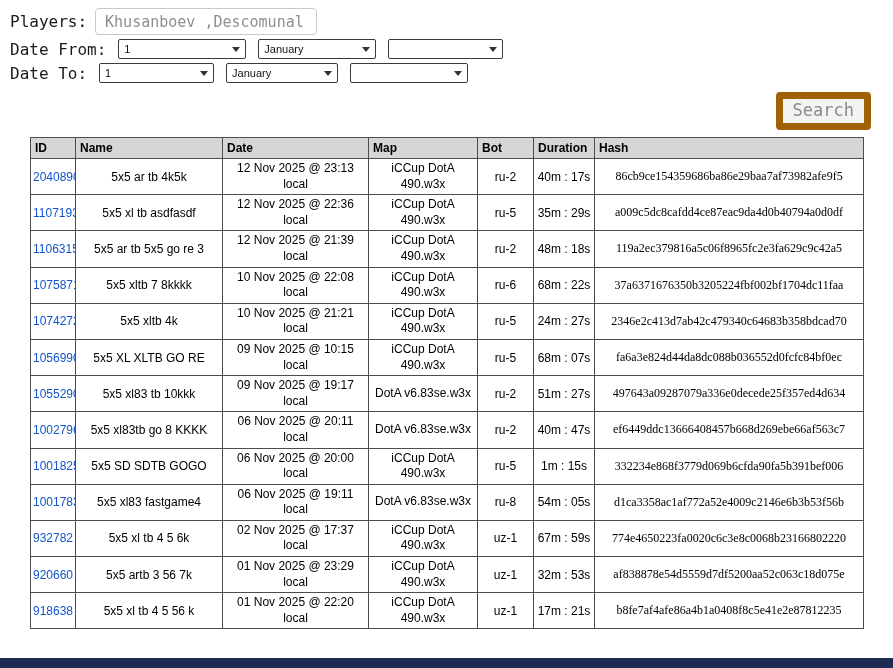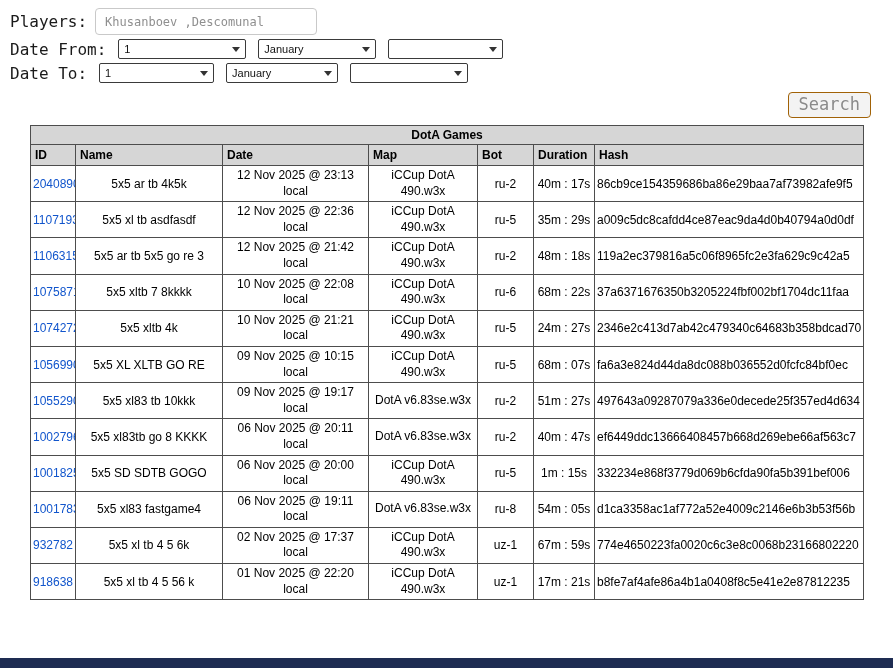--- a/index.html
+++ b/index.html
@@ -18,21 +18,21 @@
     font-size: 16px;
     color: #1a1a1a;
     white-space: pre;
   }
   .players-input {
     margin-left: 8px;
     width: 222px; height: 27px;
     border: 1px solid #c9c9c9; border-radius: 4px;
     padding: 0 9px;
     font-family: "DejaVu Sans Mono", monospace;
-    font-size: 12px;
+    font-size: 15px;
     color: #8f8f8f;
     background: #fff;
     outline: none;
   }
   .select-wrap { position: relative; display: inline-block; margin-left: 12px; }
   .select-wrap select {
     appearance: none; -webkit-appearance: none;
     border: 1px solid #3a3a3a; border-radius: 2px;
     background: #fff;
     font-family: "Liberation Sans", sans-serif;
@@ -54,21 +54,21 @@
   .w128 { width: 128px; }
   .w118 { width: 118px; }
   .w115 { width: 115px; }
   .w112 { width: 112px; }
   .search-row { display: flex; justify-content: flex-end; margin-top: 9px; }
   .search-btn {
     font-family: "DejaVu Sans Mono", monospace;
     font-size: 17px;
     color: #8a8a8a;
     background: #f3f3f3;
-    border: 1px solid #a16207;
+    border: 7px solid #a16207;
     border-radius: 4px;
     padding: 1px 10px 3px 10px;
     cursor: pointer;
   }
   table.games {
     border-collapse: collapse;
     margin: 7px 30px 0 30px;
     width: 833px;
     table-layout: fixed;
     font-size: 12px;
@@ -83,21 +83,21 @@
   }
   table.games th {
     background: #d6d6d6;
     text-align: left;
     font-weight: bold;
     padding: 3px 4px;
   }
   table.games td { padding: 2px 2px; }
   td.c { text-align: center; }
   td.pre { white-space: pre-line; line-height: 1.3; }
-  td.hash { text-align: left; padding-left: 4px; }
+  td.hash { text-align: center; padding-left: 4px; font-family: Liberation Serif, serif; }
   a.id-link { color: #1155cc; text-decoration: none; }
   .footer-bar {
     position: absolute;
     left: 0; bottom: 0;
     width: 100%; height: 10px;
     background: #1e2c52;
   }
 </style>
 </head>
 <body>
@@ -164,23 +164,20 @@
     <col style="width:45px">
     <col style="width:147px">
     <col style="width:146px">
     <col style="width:109px">
     <col style="width:56px">
     <col style="width:61px">
     <col style="width:269px">
   </colgroup>
   <thead>
     <tr>
-      <td class="title-cell" colspan="7">DotA Games</td>
-    </tr>
-    <tr>
       <th>ID</th>
       <th>Name</th>
       <th>Date</th>
       <th>Map</th>
       <th>Bot</th>
       <th>Duration</th>
       <th>Hash</th>
     </tr>
   </thead>
   <tbody>
@@ -202,21 +199,21 @@
 local</td>
         <td class="c pre">iCCup DotA
 490.w3x</td>
         <td class="c">ru-5</td>
         <td class="c">35m : 29s</td>
         <td class="hash">a009c5dc8cafdd4ce87eac9da4d0b40794a0d0df</td>
       </tr>
       <tr>
         <td class="c"><a href="#" class="id-link">1106315</a></td>
         <td class="c">5x5 ar tb 5x5 go re 3</td>
-        <td class="c pre">12 Nov 2025 @ 21:42
+        <td class="c pre">12 Nov 2025 @ 21:39
 local</td>
         <td class="c pre">iCCup DotA
 490.w3x</td>
         <td class="c">ru-2</td>
         <td class="c">48m : 18s</td>
         <td class="hash">119a2ec379816a5c06f8965fc2e3fa629c9c42a5</td>
       </tr>
       <tr>
         <td class="c"><a href="#" class="id-link">1075871</a></td>
         <td class="c">5x5 xltb 7 8kkkk</td>
@@ -294,20 +291,31 @@
         <td class="c">5x5 xl tb 4 5 6k</td>
         <td class="c pre">02 Nov 2025 @ 17:37
 local</td>
         <td class="c pre">iCCup DotA
 490.w3x</td>
         <td class="c">uz-1</td>
         <td class="c">67m : 59s</td>
         <td class="hash">774e4650223fa0020c6c3e8c0068b23166802220</td>
       </tr>
       <tr>
+        <td class="c"><a href="#" class="id-link">920660</a></td>
+        <td class="c">5x5 artb 3 56 7k</td>
+        <td class="c pre">01 Nov 2025 @ 23:29
+local</td>
+        <td class="c pre">iCCup DotA
+490.w3x</td>
+        <td class="c">uz-1</td>
+        <td class="c">32m : 53s</td>
+        <td class="hash">af838878e54d5559d7df5200aa52c063c18d075e</td>
+      </tr>
+      <tr>
         <td class="c"><a href="#" class="id-link">918638</a></td>
         <td class="c">5x5 xl tb 4 5 56 k</td>
         <td class="c pre">01 Nov 2025 @ 22:20
 local</td>
         <td class="c pre">iCCup DotA
 490.w3x</td>
         <td class="c">uz-1</td>
         <td class="c">17m : 21s</td>
         <td class="hash">b8fe7af4afe86a4b1a0408f8c5e41e2e87812235</td>
       </tr>

